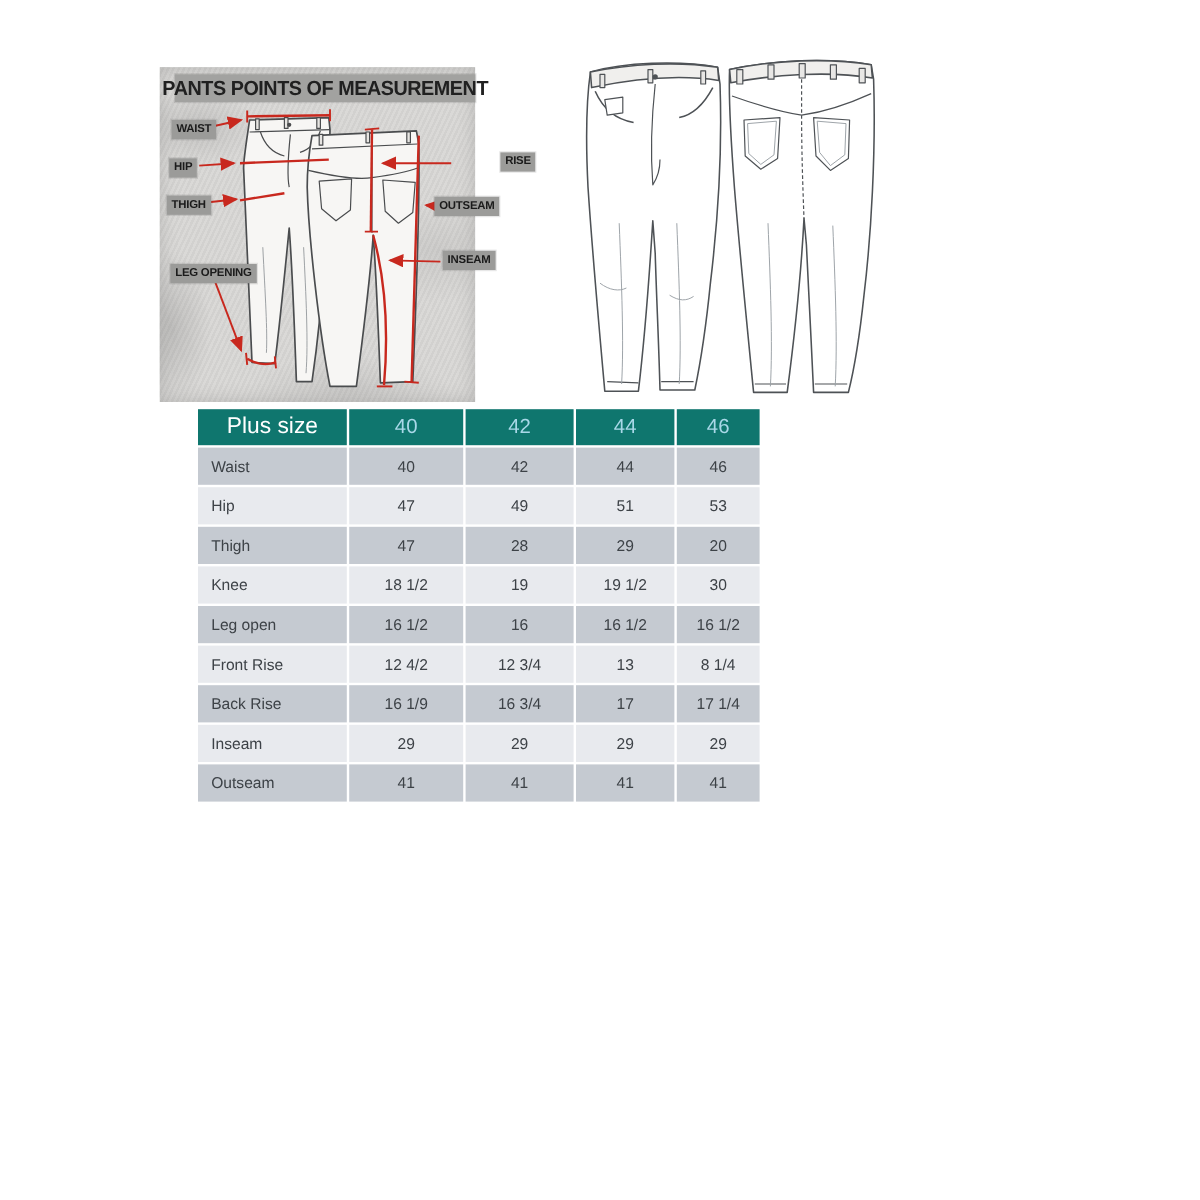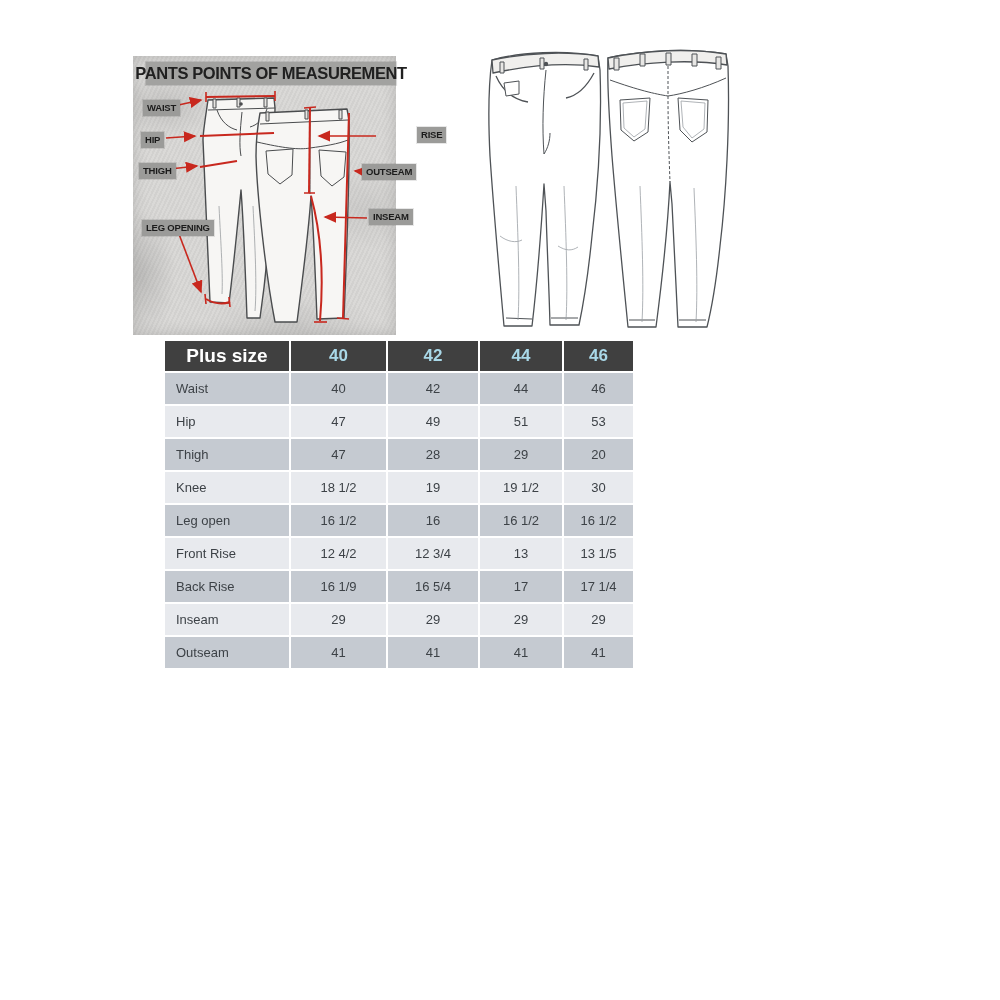--- a/index.html
+++ b/index.html
@@ -51,22 +51,22 @@
     display:grid;grid-template-columns:124px 95px 90px 82px 69px;
     grid-template-rows:30px;grid-auto-rows:31px;gap:2px;
     background:transparent;
   }
   .t-row{display:contents;}
   .cell{display:flex;align-items:center;justify-content:center;
         font-size:13px;color:#3d4247;}
   .cell.lbl{justify-content:flex-start;padding-left:11px;}
   .t-row.dark .cell{background:#c5cad1;}
   .t-row.light .cell{background:#e8eaee;}
-  .hcell{background:#404040;display:flex;align-items:center;justify-content:center;
-         color:#a9d8e8;font-size:17px;font-weight:bold;}
+  .hcell{background:#0f766e;display:flex;align-items:center;justify-content:center;
+         color:#a9d8e8;font-size:17px;font-weight:normal;}
   .hcell.corner{color:#ffffff;font-size:19px;}
 </style>
 </head>
 <body>
 
 <div class="canvas">
 
   <section class="panel">
 
     <svg width="282" height="279" viewBox="0 0 282 279">
@@ -222,26 +222,26 @@
       <div class="cell">16 1/2</div>
       <div class="cell">16</div>
       <div class="cell">16 1/2</div>
       <div class="cell">16 1/2</div>
     </div>
     <div class="t-row light">
       <div class="cell lbl">Front Rise</div>
       <div class="cell">12 4/2</div>
       <div class="cell">12 3/4</div>
       <div class="cell">13</div>
-      <div class="cell">13 1/5</div>
+      <div class="cell">8 1/4</div>
     </div>
     <div class="t-row dark">
       <div class="cell lbl">Back Rise</div>
       <div class="cell">16 1/9</div>
-      <div class="cell">16 5/4</div>
+      <div class="cell">16 3/4</div>
       <div class="cell">17</div>
       <div class="cell">17 1/4</div>
     </div>
     <div class="t-row light">
       <div class="cell lbl">Inseam</div>
       <div class="cell">29</div>
       <div class="cell">29</div>
       <div class="cell">29</div>
       <div class="cell">29</div>
     </div>

